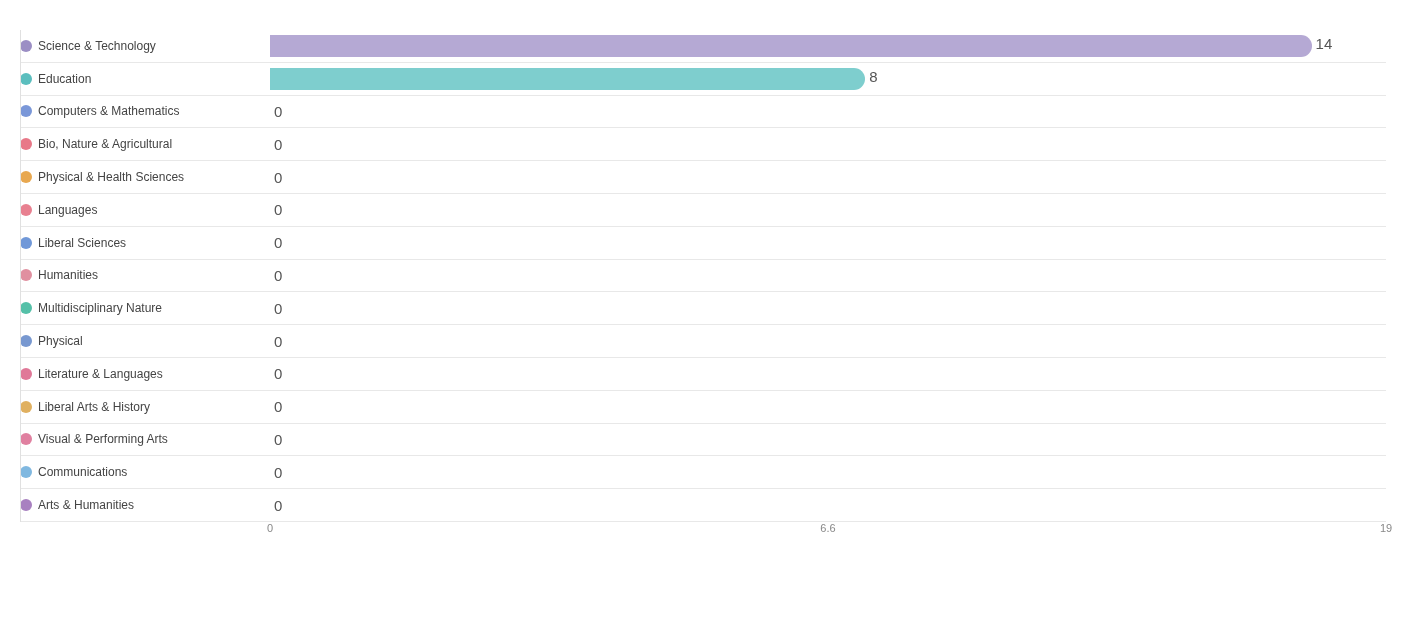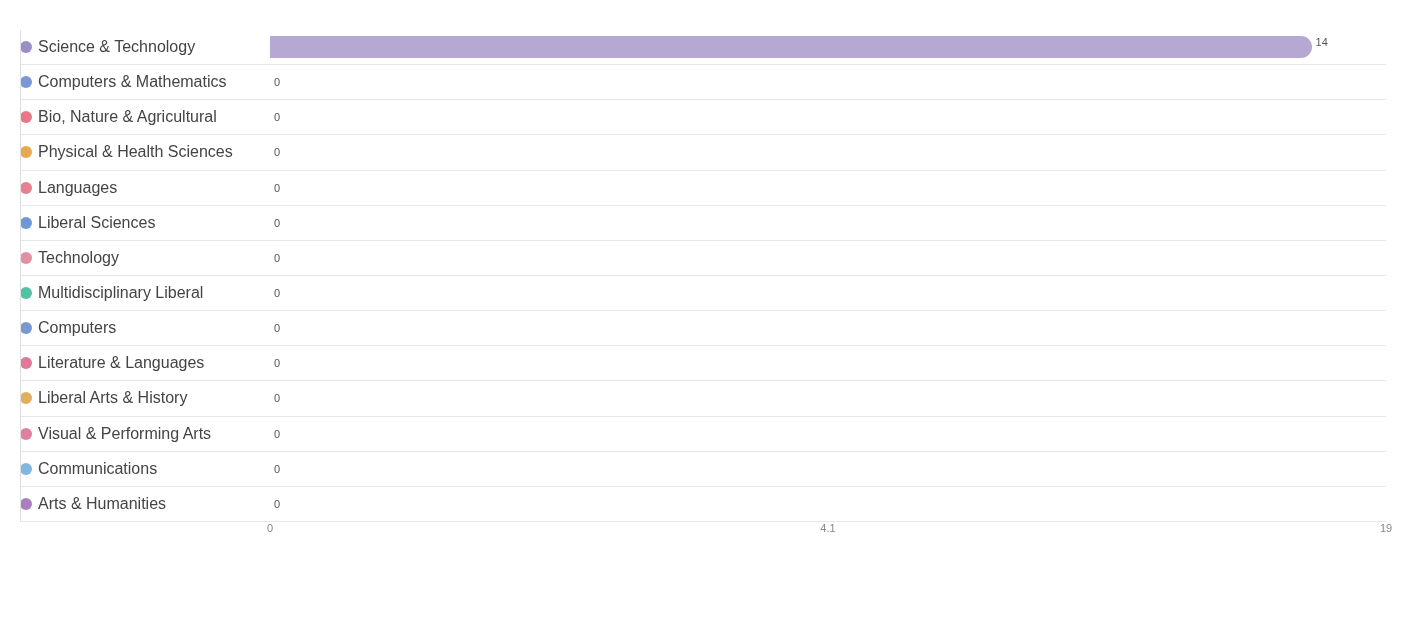--- a/index.html
+++ b/index.html
@@ -61,40 +61,40 @@
       gap: 6px;
       padding-right: 6px;
     }
     .bar-dot {
       width: 12px;
       height: 12px;
       border-radius: 50%;
       flex-shrink: 0;
     }
     .bar-label-text {
-      font-size: 16px;
+      font-size: 12px;
       color: #444;
       white-space: nowrap;
     }
     .bar-track {
       flex: 1;
       height: 100%;
       position: relative;
       display: flex;
       align-items: center;
     }
     .bar-fill {
       height: 22px;
       border-radius: 0 11px 11px 0;
       position: relative;
     }
     .bar-value {
       position: absolute;
       left: calc(100% + 4px);
-      font-size: 11px;
+      font-size: 15px;
       color: #555;
       white-space: nowrap;
     }
     
     .grid-line {
       position: absolute;
       top: 0;
       bottom: 30px;
       width: 1px;
       background: #e0e0e0;
@@ -134,20 +134,31 @@
             <span class="bar-label-text">Science &amp; Technology</span>
           </div>
           <div class="bar-track">
             <div class="bar-fill" style="width: 93.3333%; background-color: rgb(181, 169, 212);">
               <span class="bar-value">14</span>
             </div>
           </div>
         </div>
         <div class="bar-row">
           <div class="bar-label">
+            <div class="bar-dot" style="background-color: rgb(91, 190, 190);"></div>
+            <span class="bar-label-text">Education</span>
+          </div>
+          <div class="bar-track">
+            <div class="bar-fill" style="width: 53.3333%; background-color: rgb(126, 206, 206);">
+              <span class="bar-value">8</span>
+            </div>
+          </div>
+        </div>
+        <div class="bar-row">
+          <div class="bar-label">
             <div class="bar-dot" style="background-color: rgb(122, 151, 216);"></div>
             <span class="bar-label-text">Computers &amp; Mathematics</span>
           </div>
           <div class="bar-track">
             <span class="bar-value" style="left: 4px;">0</span>
           </div>
         </div>
         <div class="bar-row">
           <div class="bar-label">
             <div class="bar-dot" style="background-color: rgb(232, 120, 136);"></div>
@@ -180,39 +191,39 @@
             <div class="bar-dot" style="background-color: rgb(112, 152, 216);"></div>
             <span class="bar-label-text">Liberal Sciences</span>
           </div>
           <div class="bar-track">
             <span class="bar-value" style="left: 4px;">0</span>
           </div>
         </div>
         <div class="bar-row">
           <div class="bar-label">
             <div class="bar-dot" style="background-color: rgb(224, 144, 160);"></div>
-            <span class="bar-label-text">Technology</span>
+            <span class="bar-label-text">Humanities</span>
           </div>
           <div class="bar-track">
             <span class="bar-value" style="left: 4px;">0</span>
           </div>
         </div>
         <div class="bar-row">
           <div class="bar-label">
             <div class="bar-dot" style="background-color: rgb(85, 192, 168);"></div>
-            <span class="bar-label-text">Multidisciplinary Liberal</span>
+            <span class="bar-label-text">Multidisciplinary Nature</span>
           </div>
           <div class="bar-track">
             <span class="bar-value" style="left: 4px;">0</span>
           </div>
         </div>
         <div class="bar-row">
           <div class="bar-label">
             <div class="bar-dot" style="background-color: rgb(120, 152, 208);"></div>
-            <span class="bar-label-text">Computers</span>
+            <span class="bar-label-text">Physical</span>
           </div>
           <div class="bar-track">
             <span class="bar-value" style="left: 4px;">0</span>
           </div>
         </div>
         <div class="bar-row">
           <div class="bar-label">
             <div class="bar-dot" style="background-color: rgb(224, 120, 152);"></div>
             <span class="bar-label-text">Literature &amp; Languages</span>
           </div>
@@ -255,17 +266,17 @@
           <div class="bar-track">
             <span class="bar-value" style="left: 4px;">0</span>
           </div>
         </div>
       </div>
       <div class="grid-line"></div>
       <div class="grid-line"></div>
       <div class="grid-line"></div>
       <div class="x-axis" id="xAxis">
         <span class="x-label" style="left: 0%;">0</span>
-        <span class="x-label" style="left: 50%;">4.1</span>
+        <span class="x-label" style="left: 50%;">6.6</span>
         <span class="x-label" style="left: 100%;">19</span>
       </div>
   </div>
 </div>
 
 </body></html>

